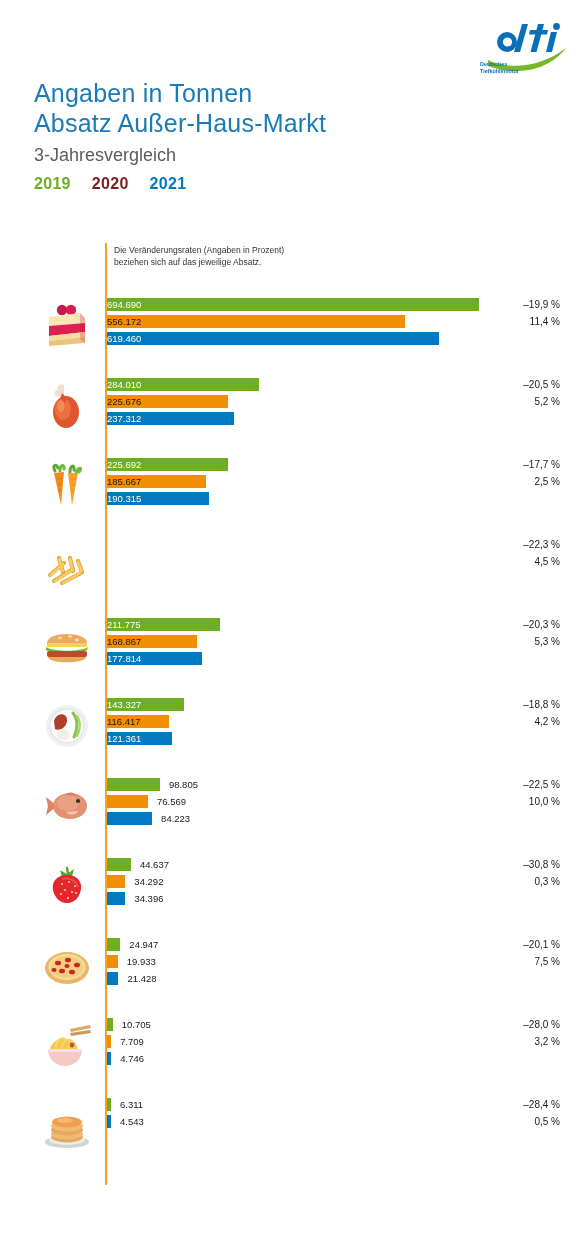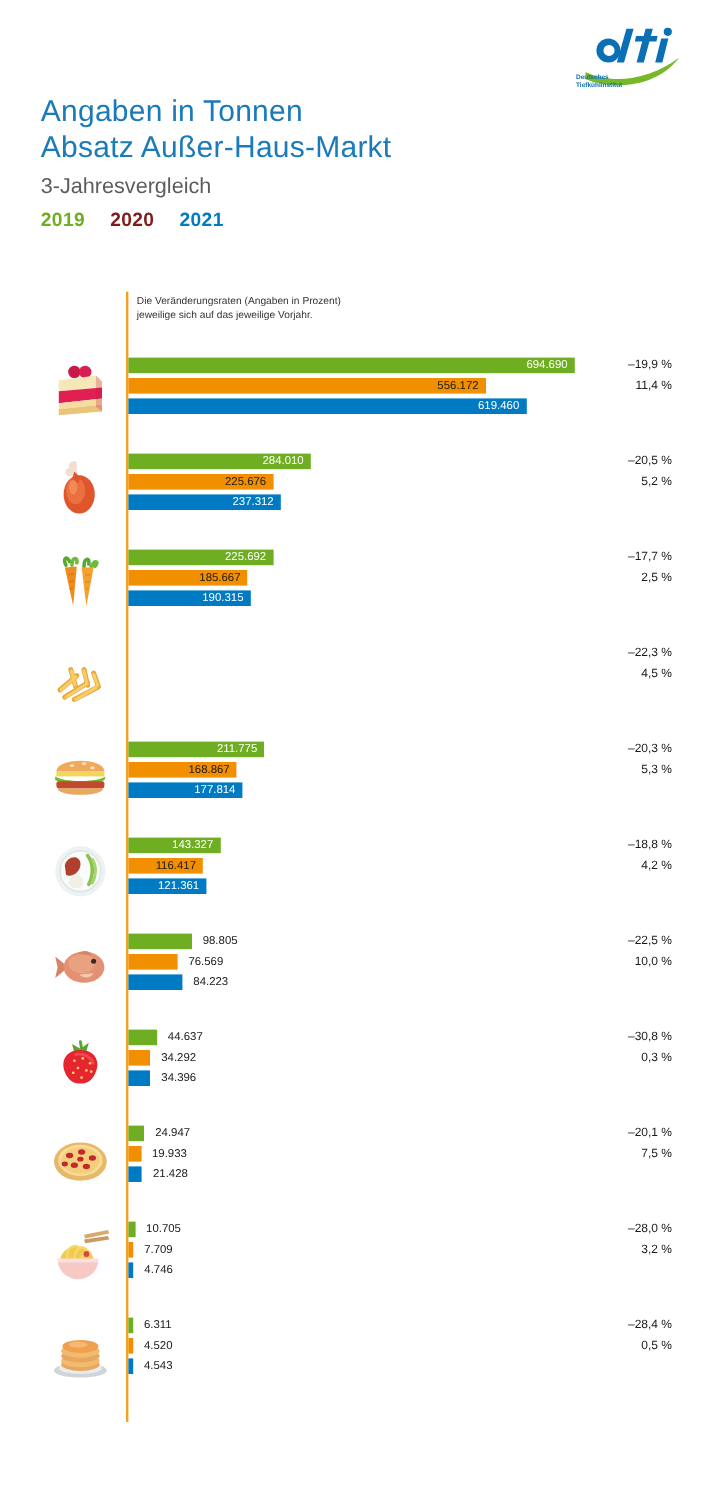--- a/index.html
+++ b/index.html
@@ -125,21 +125,21 @@
   .bar-value {
     position: absolute;
     top: 0;
     height: 13px;
     line-height: 13px;
     font-size: 9.5px;
     white-space: nowrap;
   }
   .bar-value.inside {
     color: #ffffff;
-    text-align: right;
+    text-align: left;
   }
   .bar-value.inside.dark {
     color: #1a1a1a;
   }
   .bar-value.outside {
     color: #1a1a1a;
   }
 
   .pcts {
     position: absolute;
@@ -186,21 +186,21 @@
     <span class="legend-year" style="color: rgb(111, 173, 34);">2019</span>
     <span class="legend-year" style="color: #7f1d1d;">2020</span>
     <span class="legend-year" style="color: rgb(0, 123, 195);">2021</span>
   </div>
 </div>
 
 <div id="chart">
   <div id="axis-line" style="background: rgb(243, 161, 38);"></div>
   <div id="note">
     <div>Die Veränderungsraten (Angaben in Prozent)</div>
-    <div>jeweilige sich auf das jeweilige Vorjahr.</div>
+    <div>beziehen sich auf das jeweilige Absatz.</div>
   </div>
   <div id="rows-host">
       <div class="row" style="top: 52px;">
         <div class="row-icon">
           <svg width="54" height="54" viewBox="0 0 54 54" xmlns="http://www.w3.org/2000/svg">
   <circle cx="22" cy="11" r="5.2" fill="#c9194b"></circle>
   <circle cx="31" cy="11" r="5.2" fill="#d81e52"></circle>
   <path d="M9 18 L40 14 L45 19 L45 24 L9 27 Z" fill="#f6e7b8"></path>
   <path d="M9 27 L45 24 L45 33 L9 37 Z" fill="#e01f52"></path>
   <path d="M9 37 L45 33 L45 38 L9 42 Z" fill="#f6dca0"></path>
@@ -538,24 +538,20 @@
   <ellipse cx="27" cy="23" rx="15" ry="5.4" fill="#ef9f4e"></ellipse>
   <ellipse cx="25" cy="21.5" rx="8" ry="2.6" fill="#f7bd79" opacity="0.8"></ellipse>
 </svg>
         </div>
         <div class="bars">
           <div class="bar-wrap">
             <div class="bar" style="width: 4px; background: rgb(111, 173, 34);"></div>
             <div class="bar-value outside dark" style="left: 13px;">6.311</div>
           </div>
           <div class="bar-wrap">
-            <div class="bar" style="width: 4px; background: rgb(241, 143, 0);"></div>
-            <div class="bar-value outside dark" style="left: 13px;">4.520</div>
-          </div>
-          <div class="bar-wrap">
             <div class="bar" style="width: 4px; background: rgb(0, 123, 195);"></div>
             <div class="bar-value outside dark" style="left: 13px;">4.543</div>
           </div>
         </div>
         <div class="pcts">
           <div class="pct">–28,4 %</div>
           <div class="pct">0,5 %</div>
           <div class="pct blank">&nbsp;</div>
         </div>
       </div>

